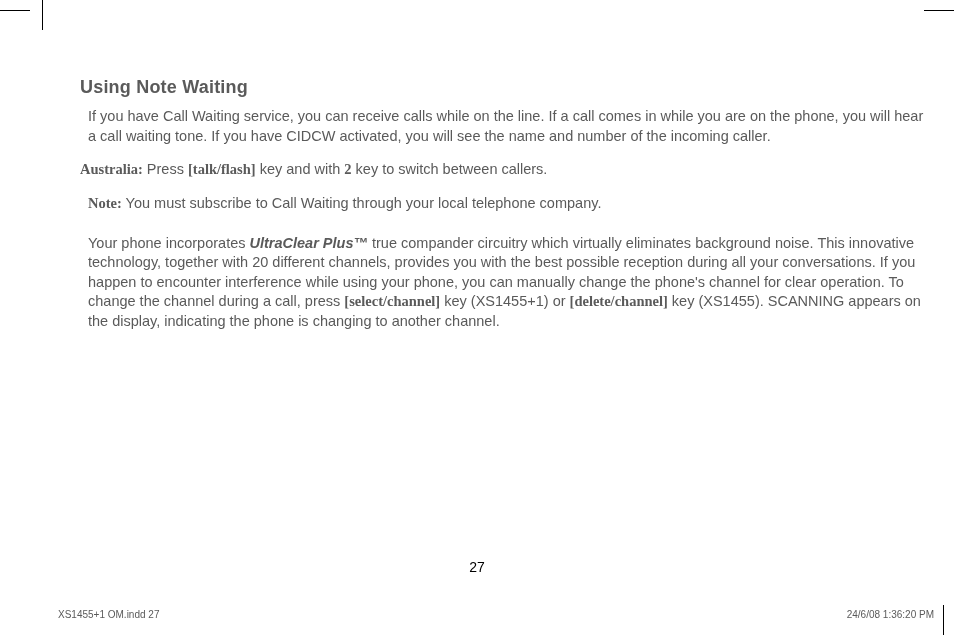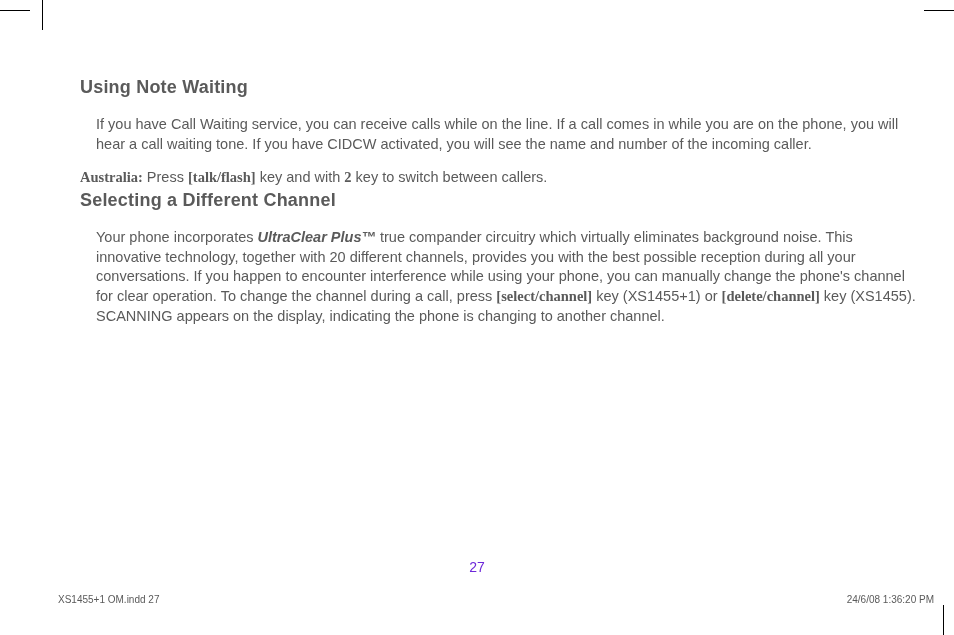--- a/index.html
+++ b/index.html
@@ -36,39 +36,39 @@
     line-height: 1.35;
   }
   h2 {
     font-family: Arial, Helvetica, sans-serif;
     font-weight: bold;
     font-size: 18px;
     color: #5a5a5a;
     margin: 0 0 2px 0;
     letter-spacing: 0.2px;
   }
-  p { margin: 16px; }
+  p { margin: 8px; }
   .s1-intro { margin-bottom: 14px; }
   .region-line { margin: 0; }
   .note-block { margin-top: 14px; margin-bottom: 20px;}
   .bold { font-weight: bold; font-family: Liberation Serif, serif; }
   .bolditalic { font-weight: bold; font-style: italic; }
 
   .page-number {
     position: absolute;
     left: 0;
     width: 954px;
     text-align: center;
     bottom: 60px;
     font-size: 14px;
-    color: #6d28d9;
+    color: #000000;
   }
   .footer {
     position: absolute;
-    bottom: 30px;
+    bottom: 15px;
     left: 58px;
     right: 20px;
     font-size: 10px;
     color: #5a5a5a;
     display: flex;
     justify-content: space-between;
   }
 </style>
 </head>
 <body>
@@ -83,22 +83,24 @@
   <div class="content">
 
     <h2>Using Note Waiting</h2>
     <p class="s1-intro">If you have Call Waiting service, you can receive calls while on the line. If a call comes in while you are on the phone, you will hear a call waiting tone. If you have CIDCW activated, you will see the name and number of the incoming caller.</p>
 
     <p class="region-line">
       <span class="bold">Australia:</span><span> Press </span><span class="bold">[talk/flash]</span><span> key and with </span><span class="bold">2</span><span> key to switch between callers.</span>
     </p>
 
 
+    <p class="note-block">
+      <span class="bold">Note:</span><span> You must subscribe to Call Waiting through your local telephone company.</span>
+    </p>
 
-    <h2>Selecting a Different Channel</h2>
     <p>
       <span>Your phone incorporates </span><span class="bolditalic">UltraClear Plus™</span><span> true compander circuitry which virtually eliminates background noise. This innovative technology, together with 20 different channels, provides you with the best possible reception during all your conversations. If you happen to encounter interference while using your phone, you can manually change the phone's channel for clear operation. To change the channel during a call, press </span><span class="bold">[select/channel]</span><span> key (XS1455+1) or </span><span class="bold">[delete/channel]</span><span> key (XS1455). SCANNING appears on the display, indicating the phone is changing to another channel.</span>
     </p>
   </div>
 
   <div class="page-number">27</div>
 
   <div class="footer">
     <span>XS1455+1 OM.indd   27</span>
     <span>24/6/08   1:36:20 PM</span>

